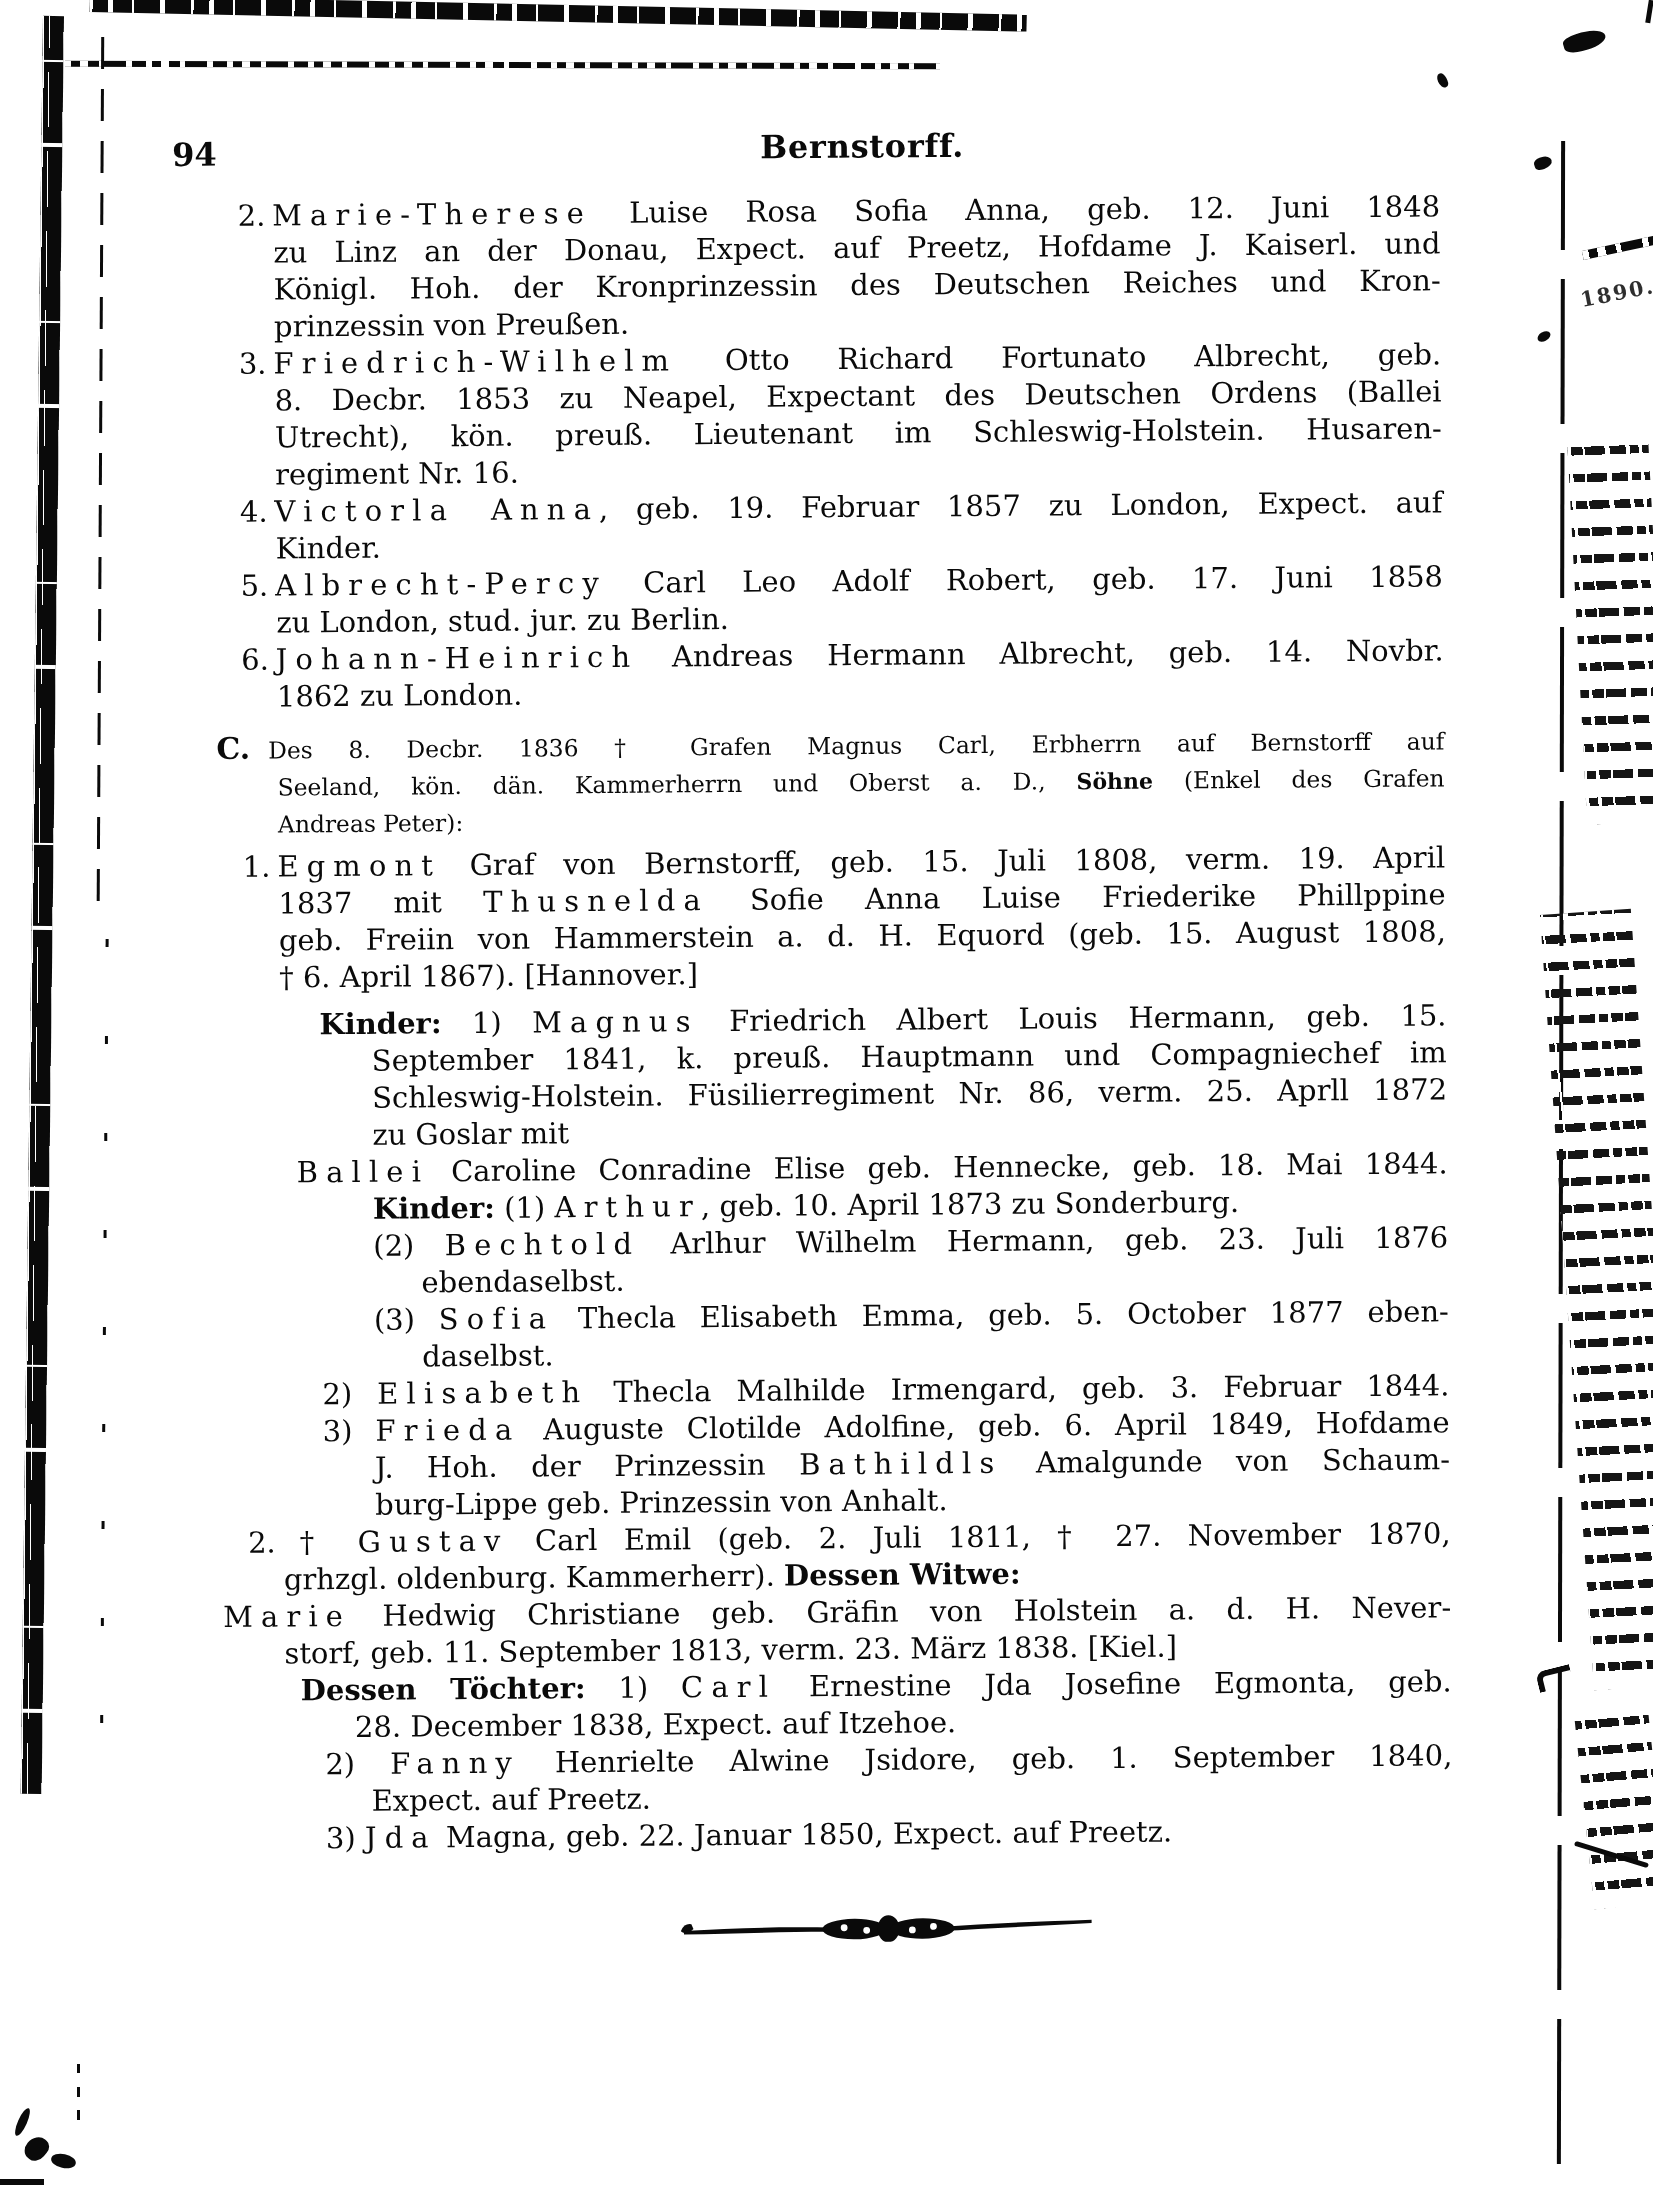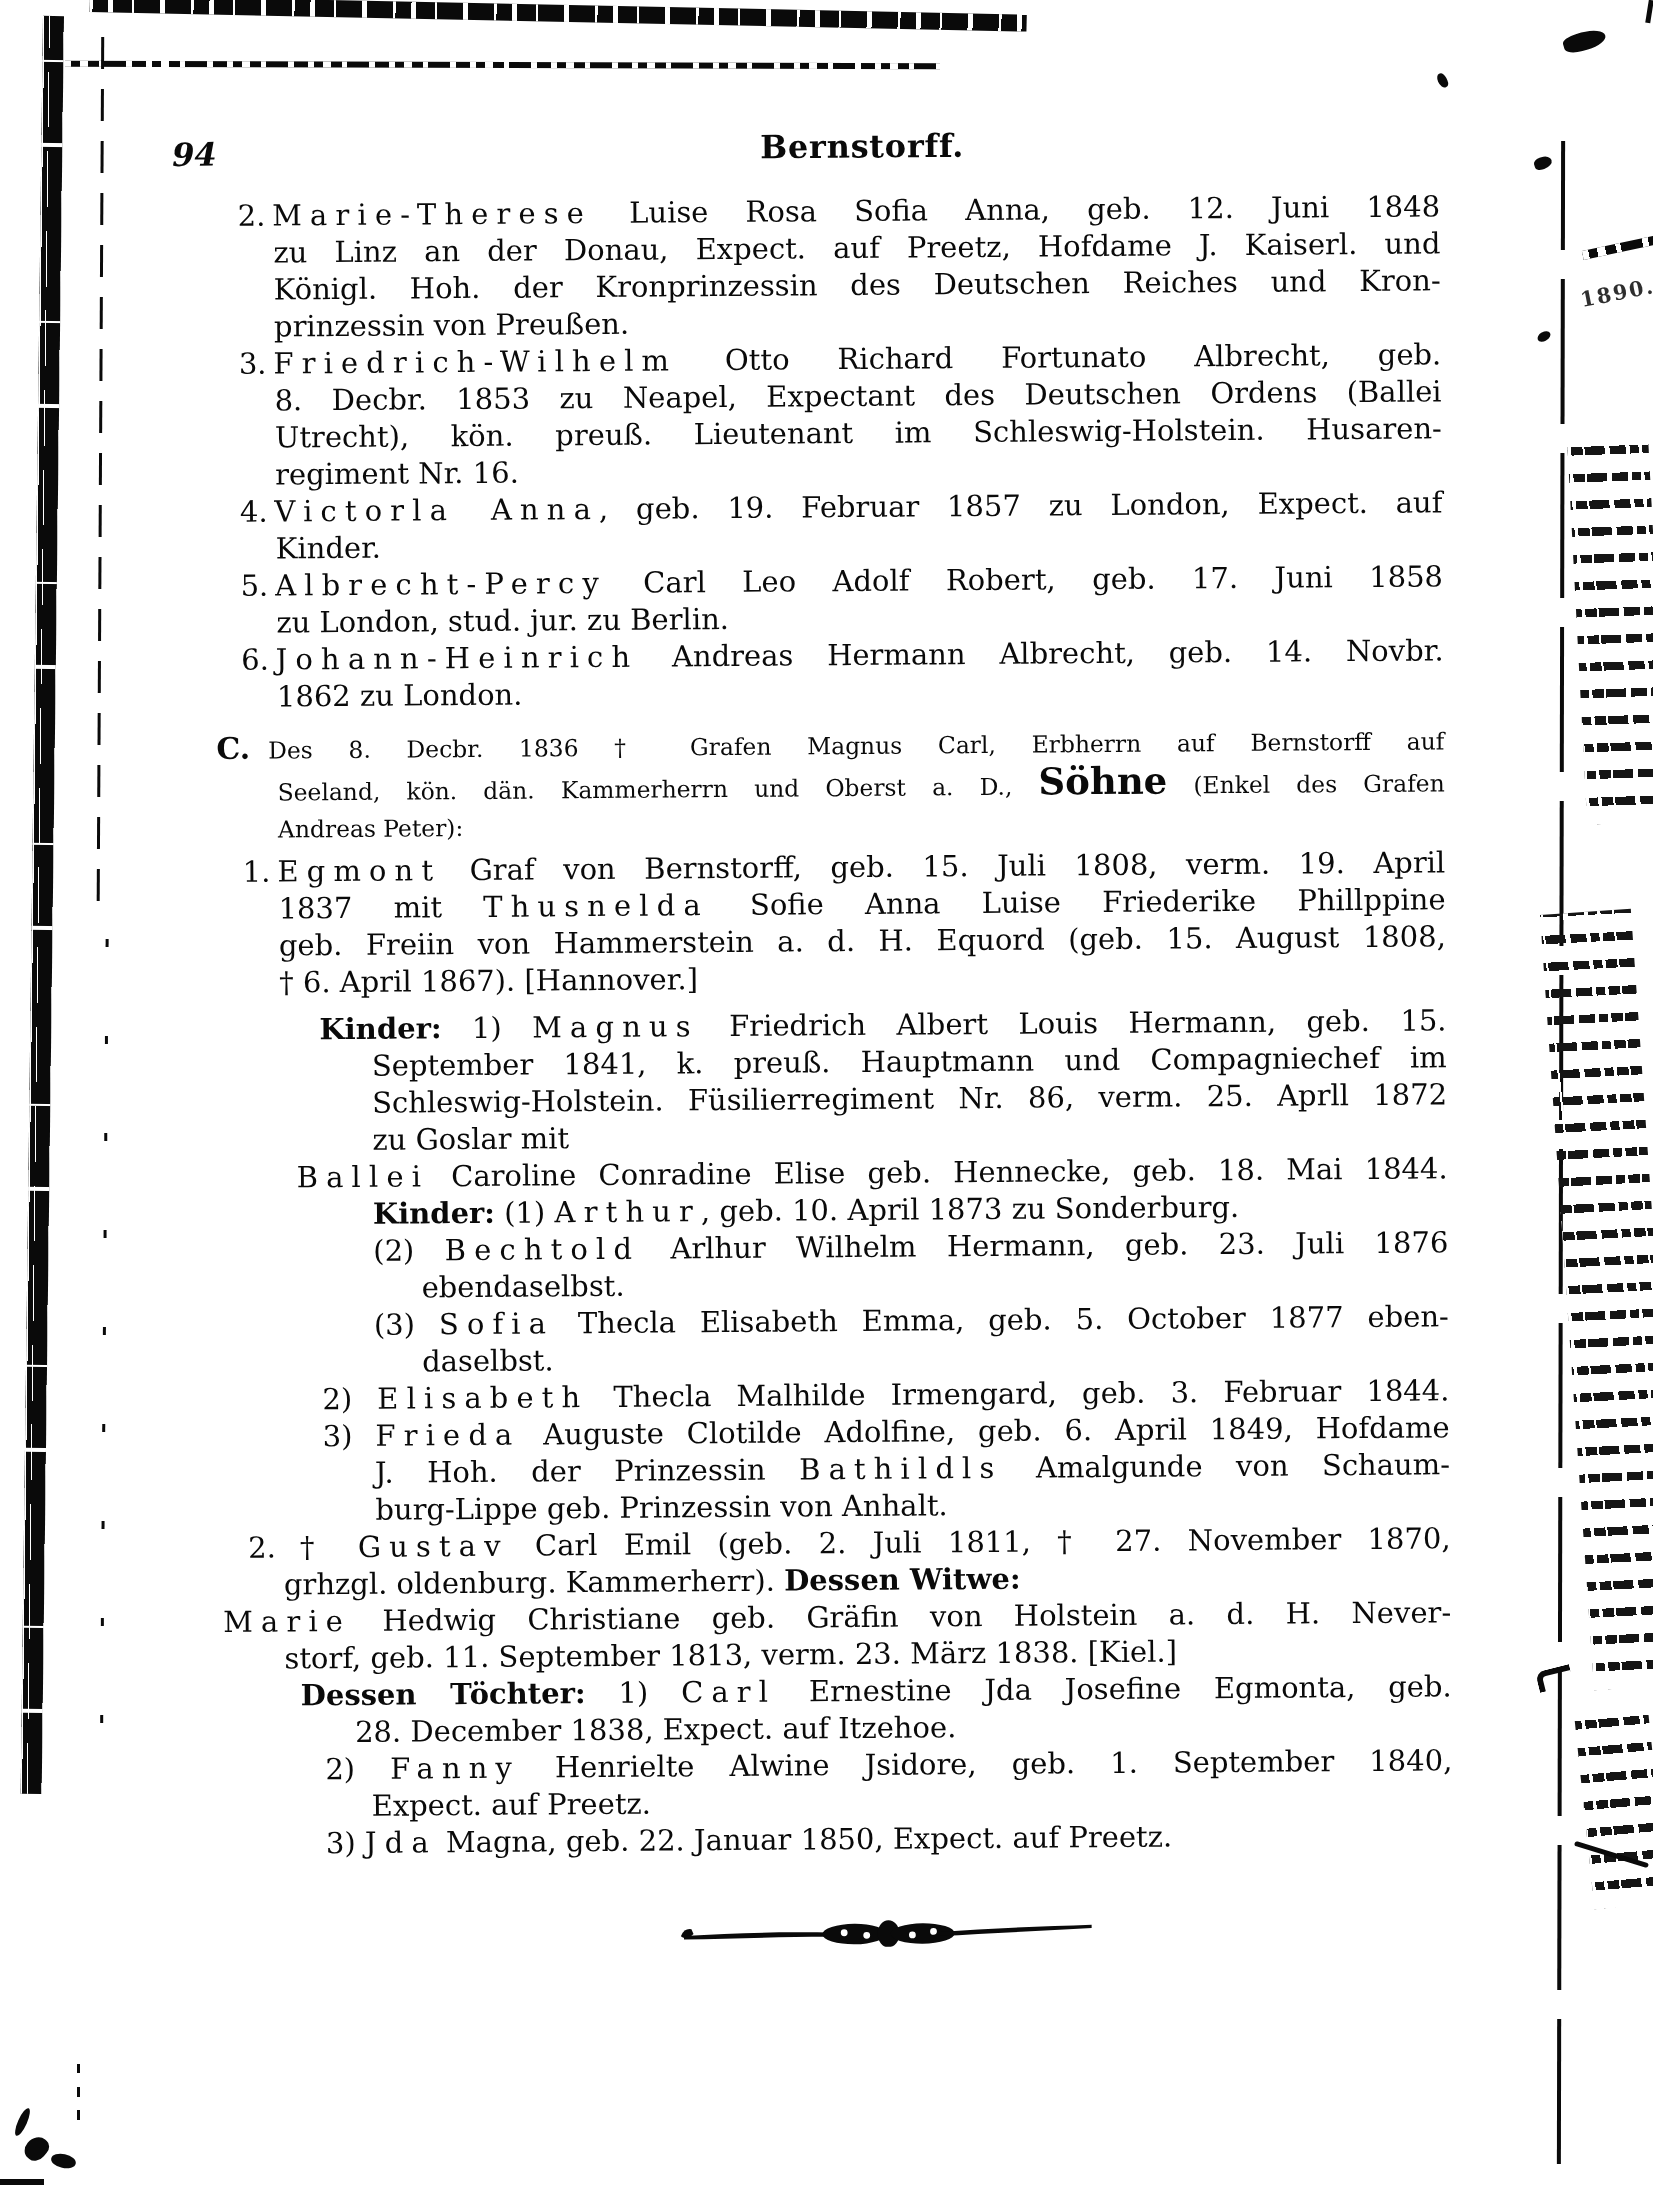--- a/index.html
+++ b/index.html
@@ -7,21 +7,21 @@
     width:1654px;height:2205px;position:relative;overflow:hidden;
     background:#ffffff;color:#0a0a0a;
     font-family:"DejaVu Serif", serif;
   }
   
   #header{
     position:absolute;left:165px;top:136px;width:1282px;height:41px;
     transform:rotate(-0.45deg);transform-origin:0 0;
     font-weight:bold;font-size:32px;
   }
-  #page-number{position:absolute;left:6.9px;top:0;font-style:italic;}
+  #page-number{position:absolute;left:6.9px;top:0;}
   #header-title{position:absolute;left:697px;top:-2.8px;transform:translateX(-50%);letter-spacing:0.7px;}
   
   #content{
     position:absolute;left:212px;top:198px;width:1228px;
     transform:rotate(-0.45deg);transform-origin:0 0;
     font-size:29px;line-height:37px;
   }
   .ln{text-align:justify;text-align-last:justify;white-space:normal;}
   .ln.end{text-align-last:left;}
   .ln.a{margin-left:25.5px;}
@@ -32,21 +32,21 @@
   .ln.g{margin-left:201px;}
   .ln.h{margin-left:77px;}
   .ln.i{margin-left:131px;}
   .ln.j{margin-left:147px;}
   .ln.csz{font-size:23.4px;}
   .ln.gap-c{margin-top:13.8px;}
   .ln.gap-1{margin-top:5.5px;}
   .ln.gap-k{margin-top:9.6px;}
   .t-sp{letter-spacing:.28em;}
   .t-b{font-weight:bold;}
-  .csz .t-b{font-size:37px;}
+  .csz .t-b{font-size:22px;}
   .t-num{padding-right:6.9px;}
   .t-C{font-size:30px;font-weight:bold;padding-right:18px;}
   
   #divider{margin-top:59px;margin-left:448px;width:427px;height:30px;}
   
   .art{position:absolute;background:#0a0a0a;}
   .rel{position:relative;}
   .chop-h::after{content:"";position:absolute;inset:0;
     background:repeating-linear-gradient(90deg,#fff 0 2.8px,transparent 2.8px 18.6px,#fff 18.6px 23px,transparent 23px 42px,#fff 42px 44px,transparent 44px 70px,#fff 70px 75px,transparent 75px 101px);}
   .chop-h2::after{content:"";position:absolute;inset:0;

